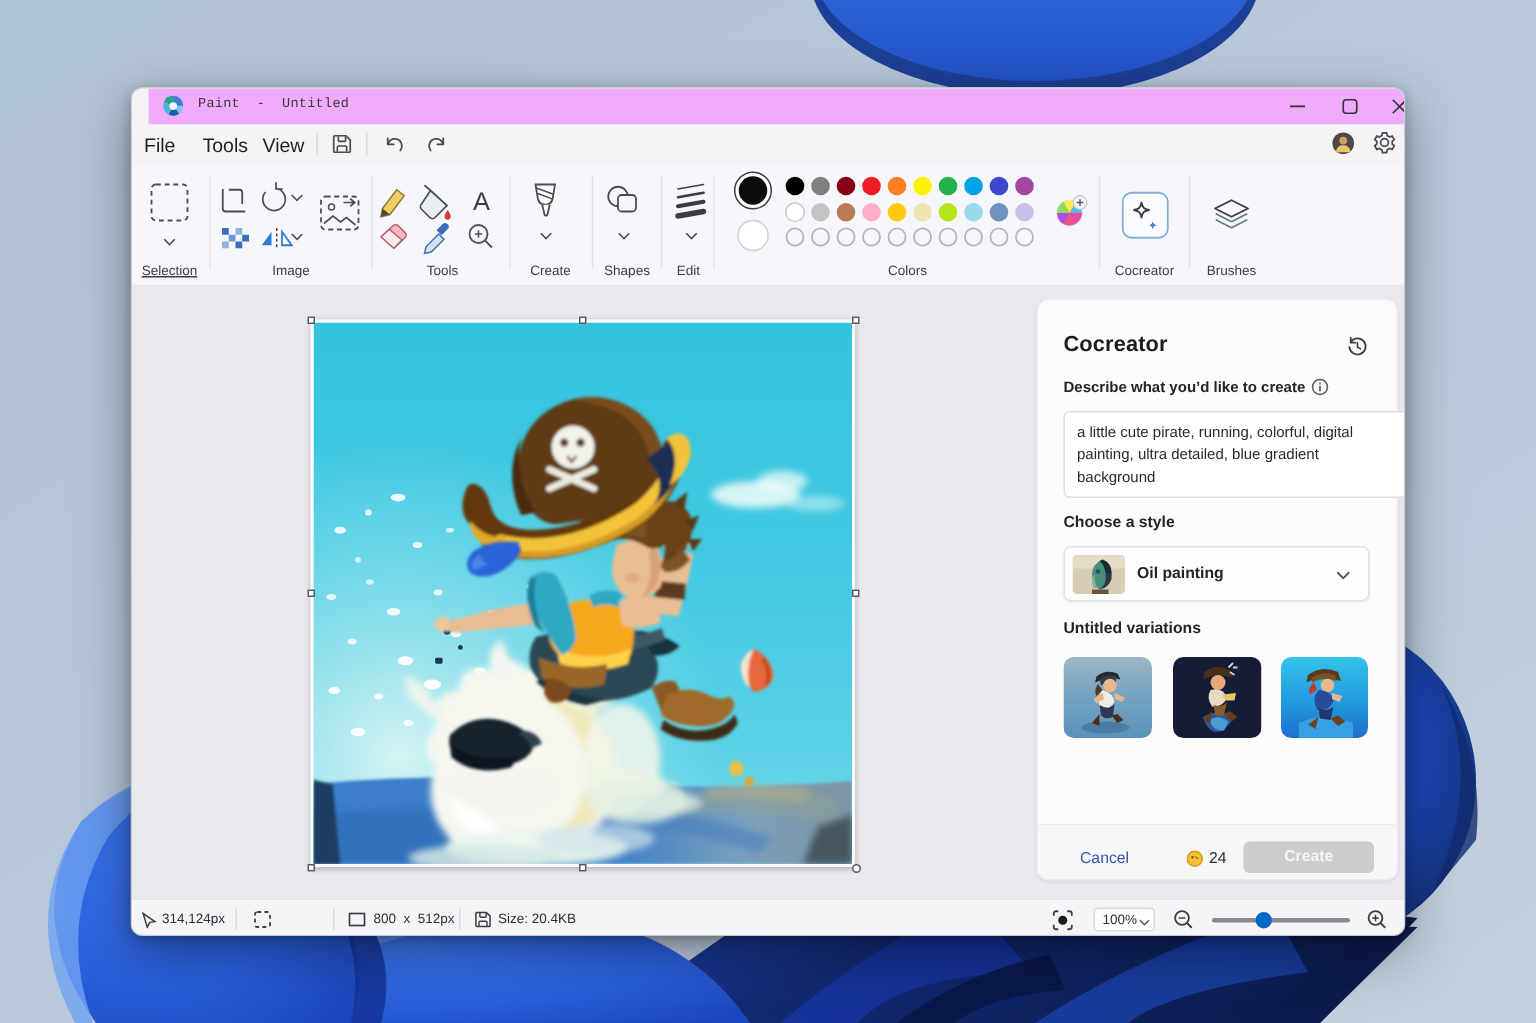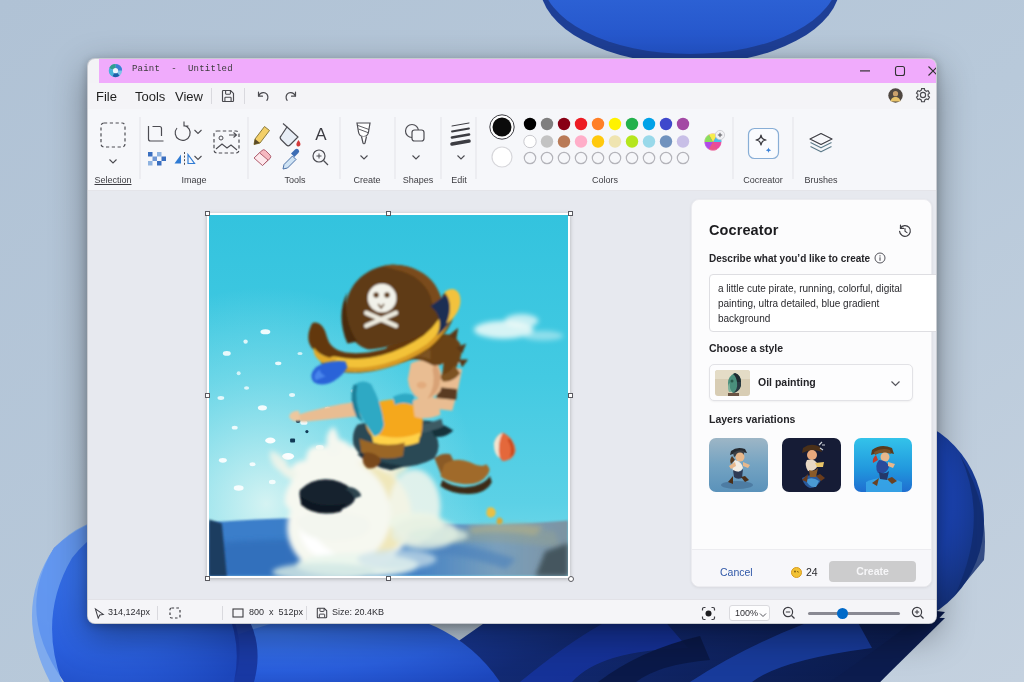--- a/index.html
+++ b/index.html
@@ -492,21 +492,21 @@
           <path d="M22 12 Q23 20 18 23 Q24 22 26 16 L26 12 Z" fill="#2a3a42"></path>
           <circle cx="17" cy="11" r="1.5" fill="#2a5a4c"></circle>
           <path d="M13 23 L24 23 L24 26 L13 26 Z" fill="#6a5444"></path>
           <path d="M14 14 Q12 18 14 22 L17 22 Q14 18 15 13 Z" fill="#7fb39c"></path>
         </svg>
         <div style="position:absolute;left:48px;top:11px;font-size:10.5px;font-weight:bold;color:#242428;">Oil painting</div>
         <svg style="position:absolute;left:180px;top:13px;" width="11" height="11" viewBox="0 0 11 11">
             <path d="M1.5 3.5 L5.5 7.5 L9.5 3.5" fill="none" stroke="#55555c" stroke-width="1.2"></path>
           </svg>
       </div>
-      <div style="position:absolute;left:17px;top:213px;font-size:10.5px;font-weight:bold;color:#242428;">Layers variations</div>
+      <div style="position:absolute;left:17px;top:213px;font-size:10.5px;font-weight:bold;color:#242428;">Untitled variations</div>
       <svg style="position:absolute;left:17px;top:238px;border-radius:7px;" width="59" height="54" viewBox="0 0 59 54">
         <defs>
             <linearGradient id="v1g" x1="0" y1="0" x2="0" y2="1">
               <stop offset="0" stop-color="#9db6c6"></stop>
               <stop offset="0.5" stop-color="#74a3c2"></stop>
               <stop offset="1" stop-color="#5a92ba"></stop>
             </linearGradient>
           </defs>
         <rect width="59" height="54" fill="url(#v1g)"></rect>
         <ellipse cx="28" cy="47" rx="16" ry="4" fill="#48759c" opacity="0.8"></ellipse>

